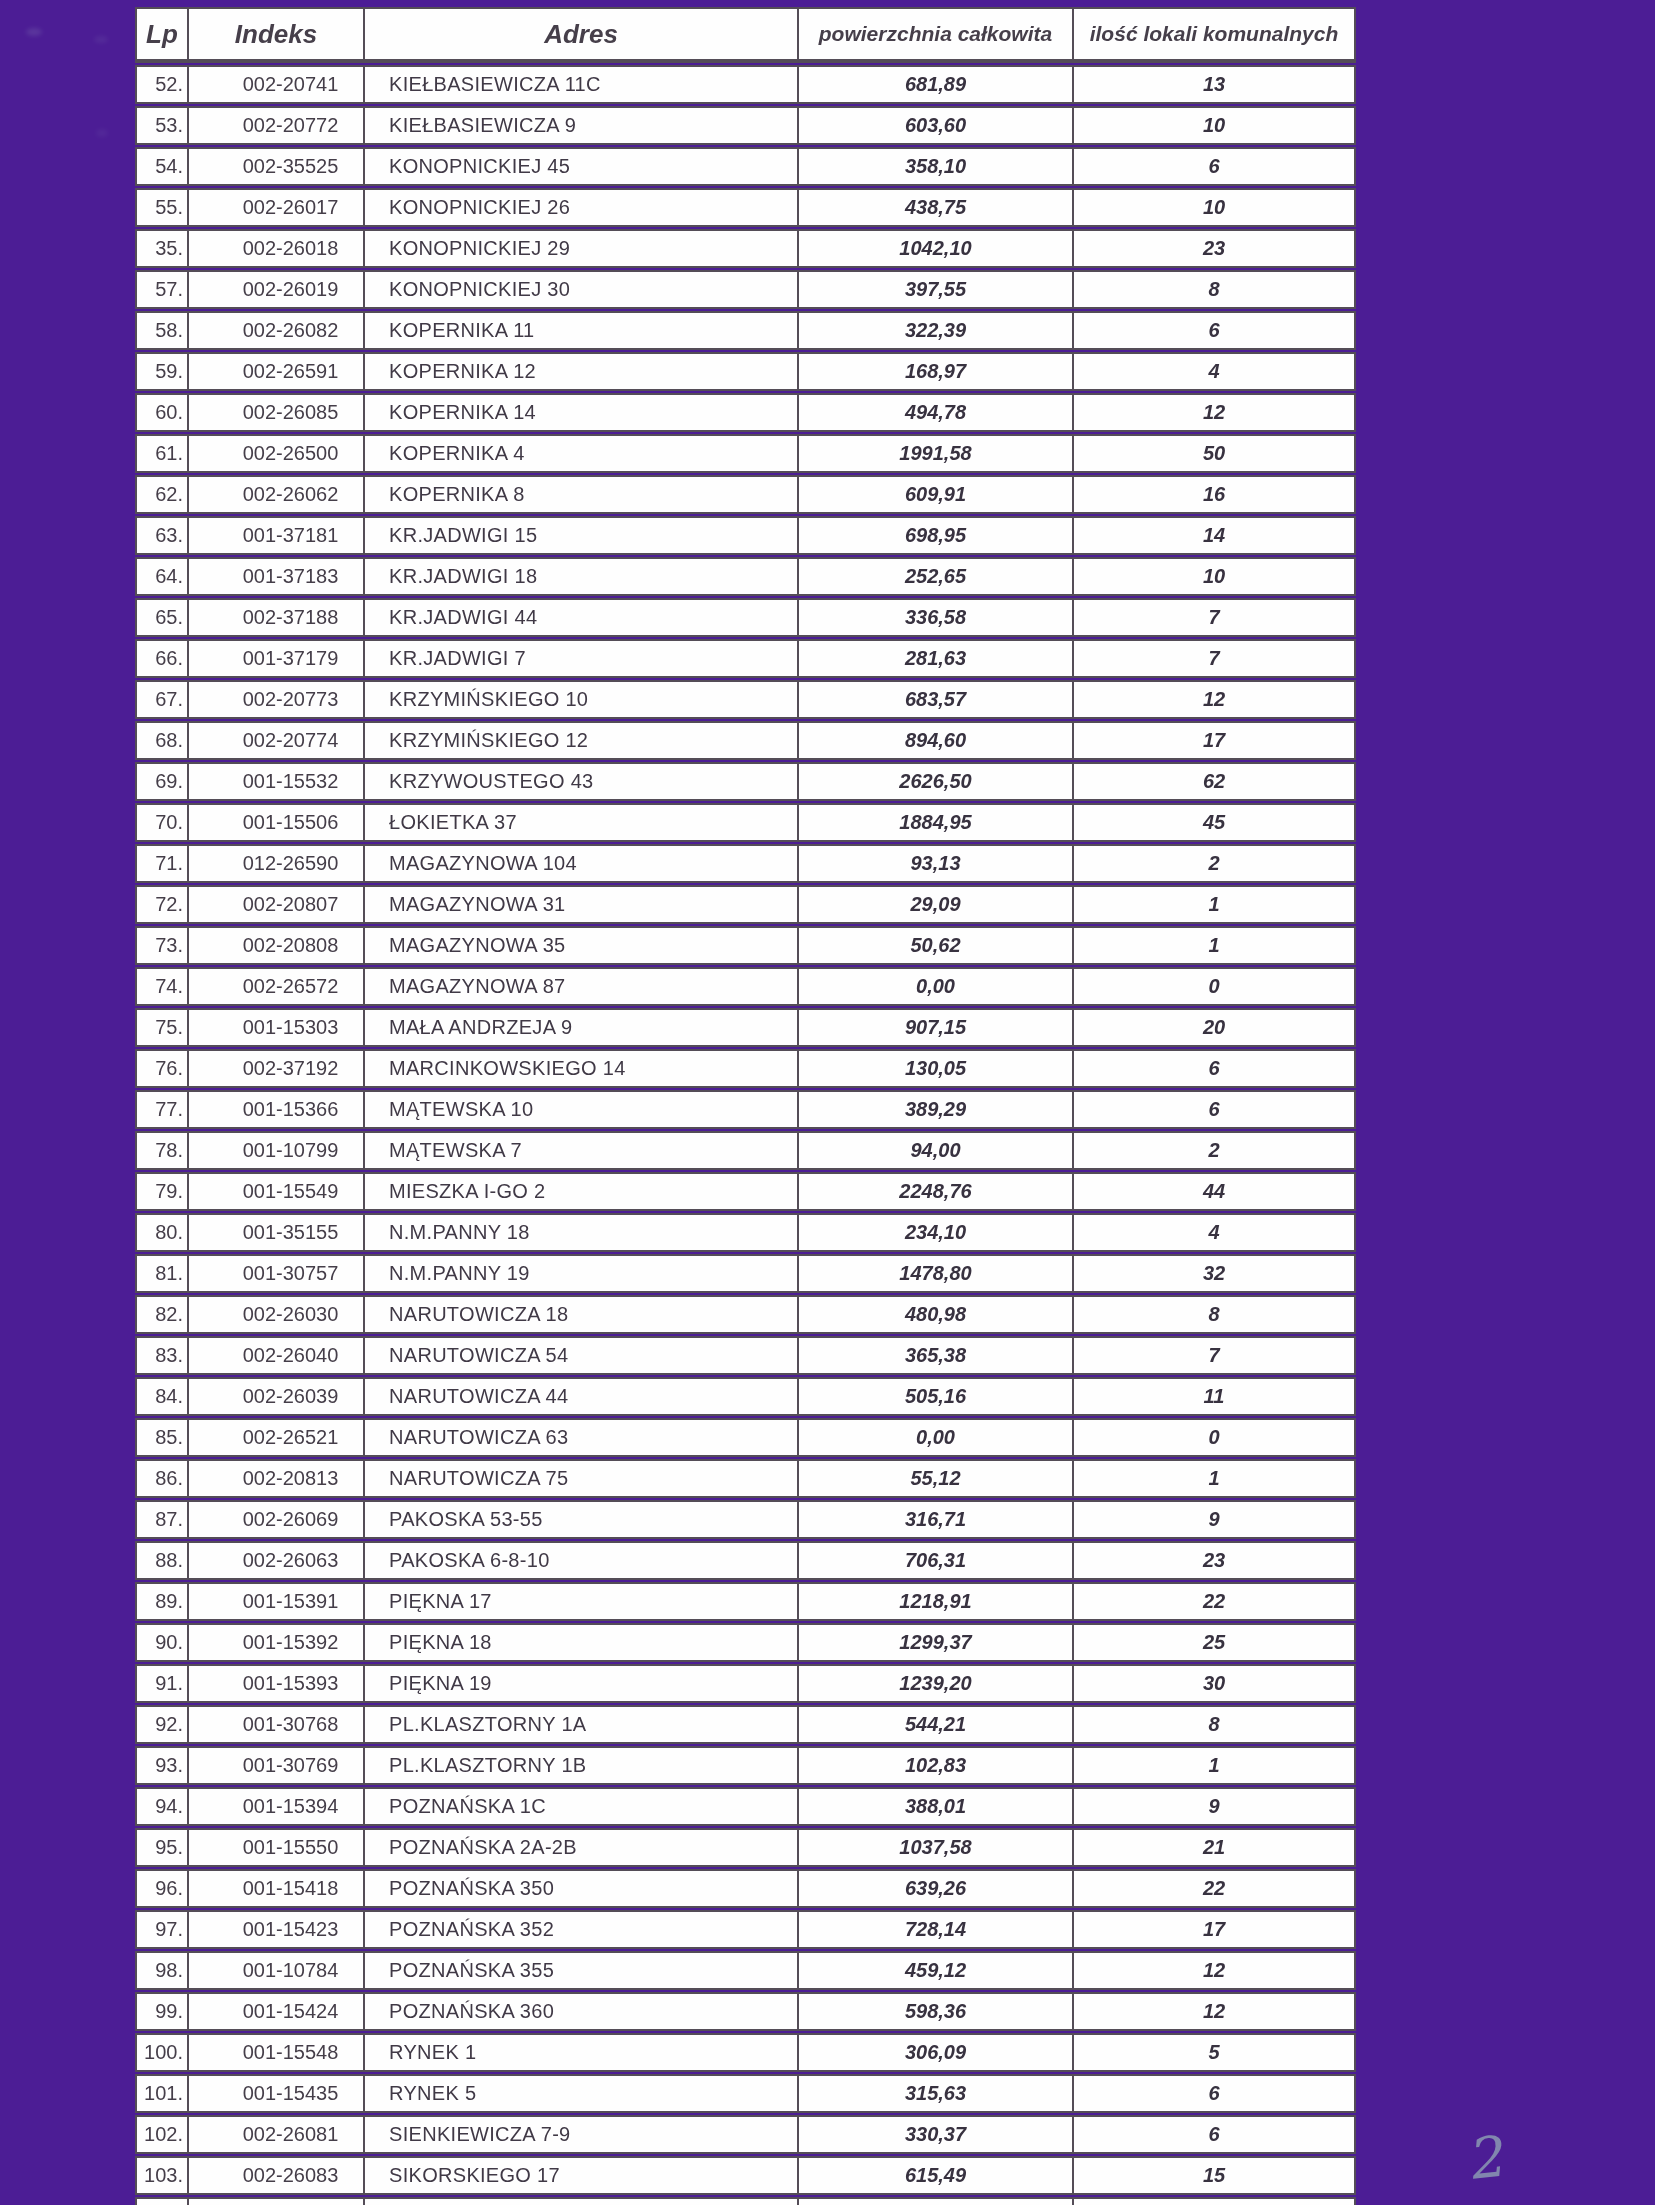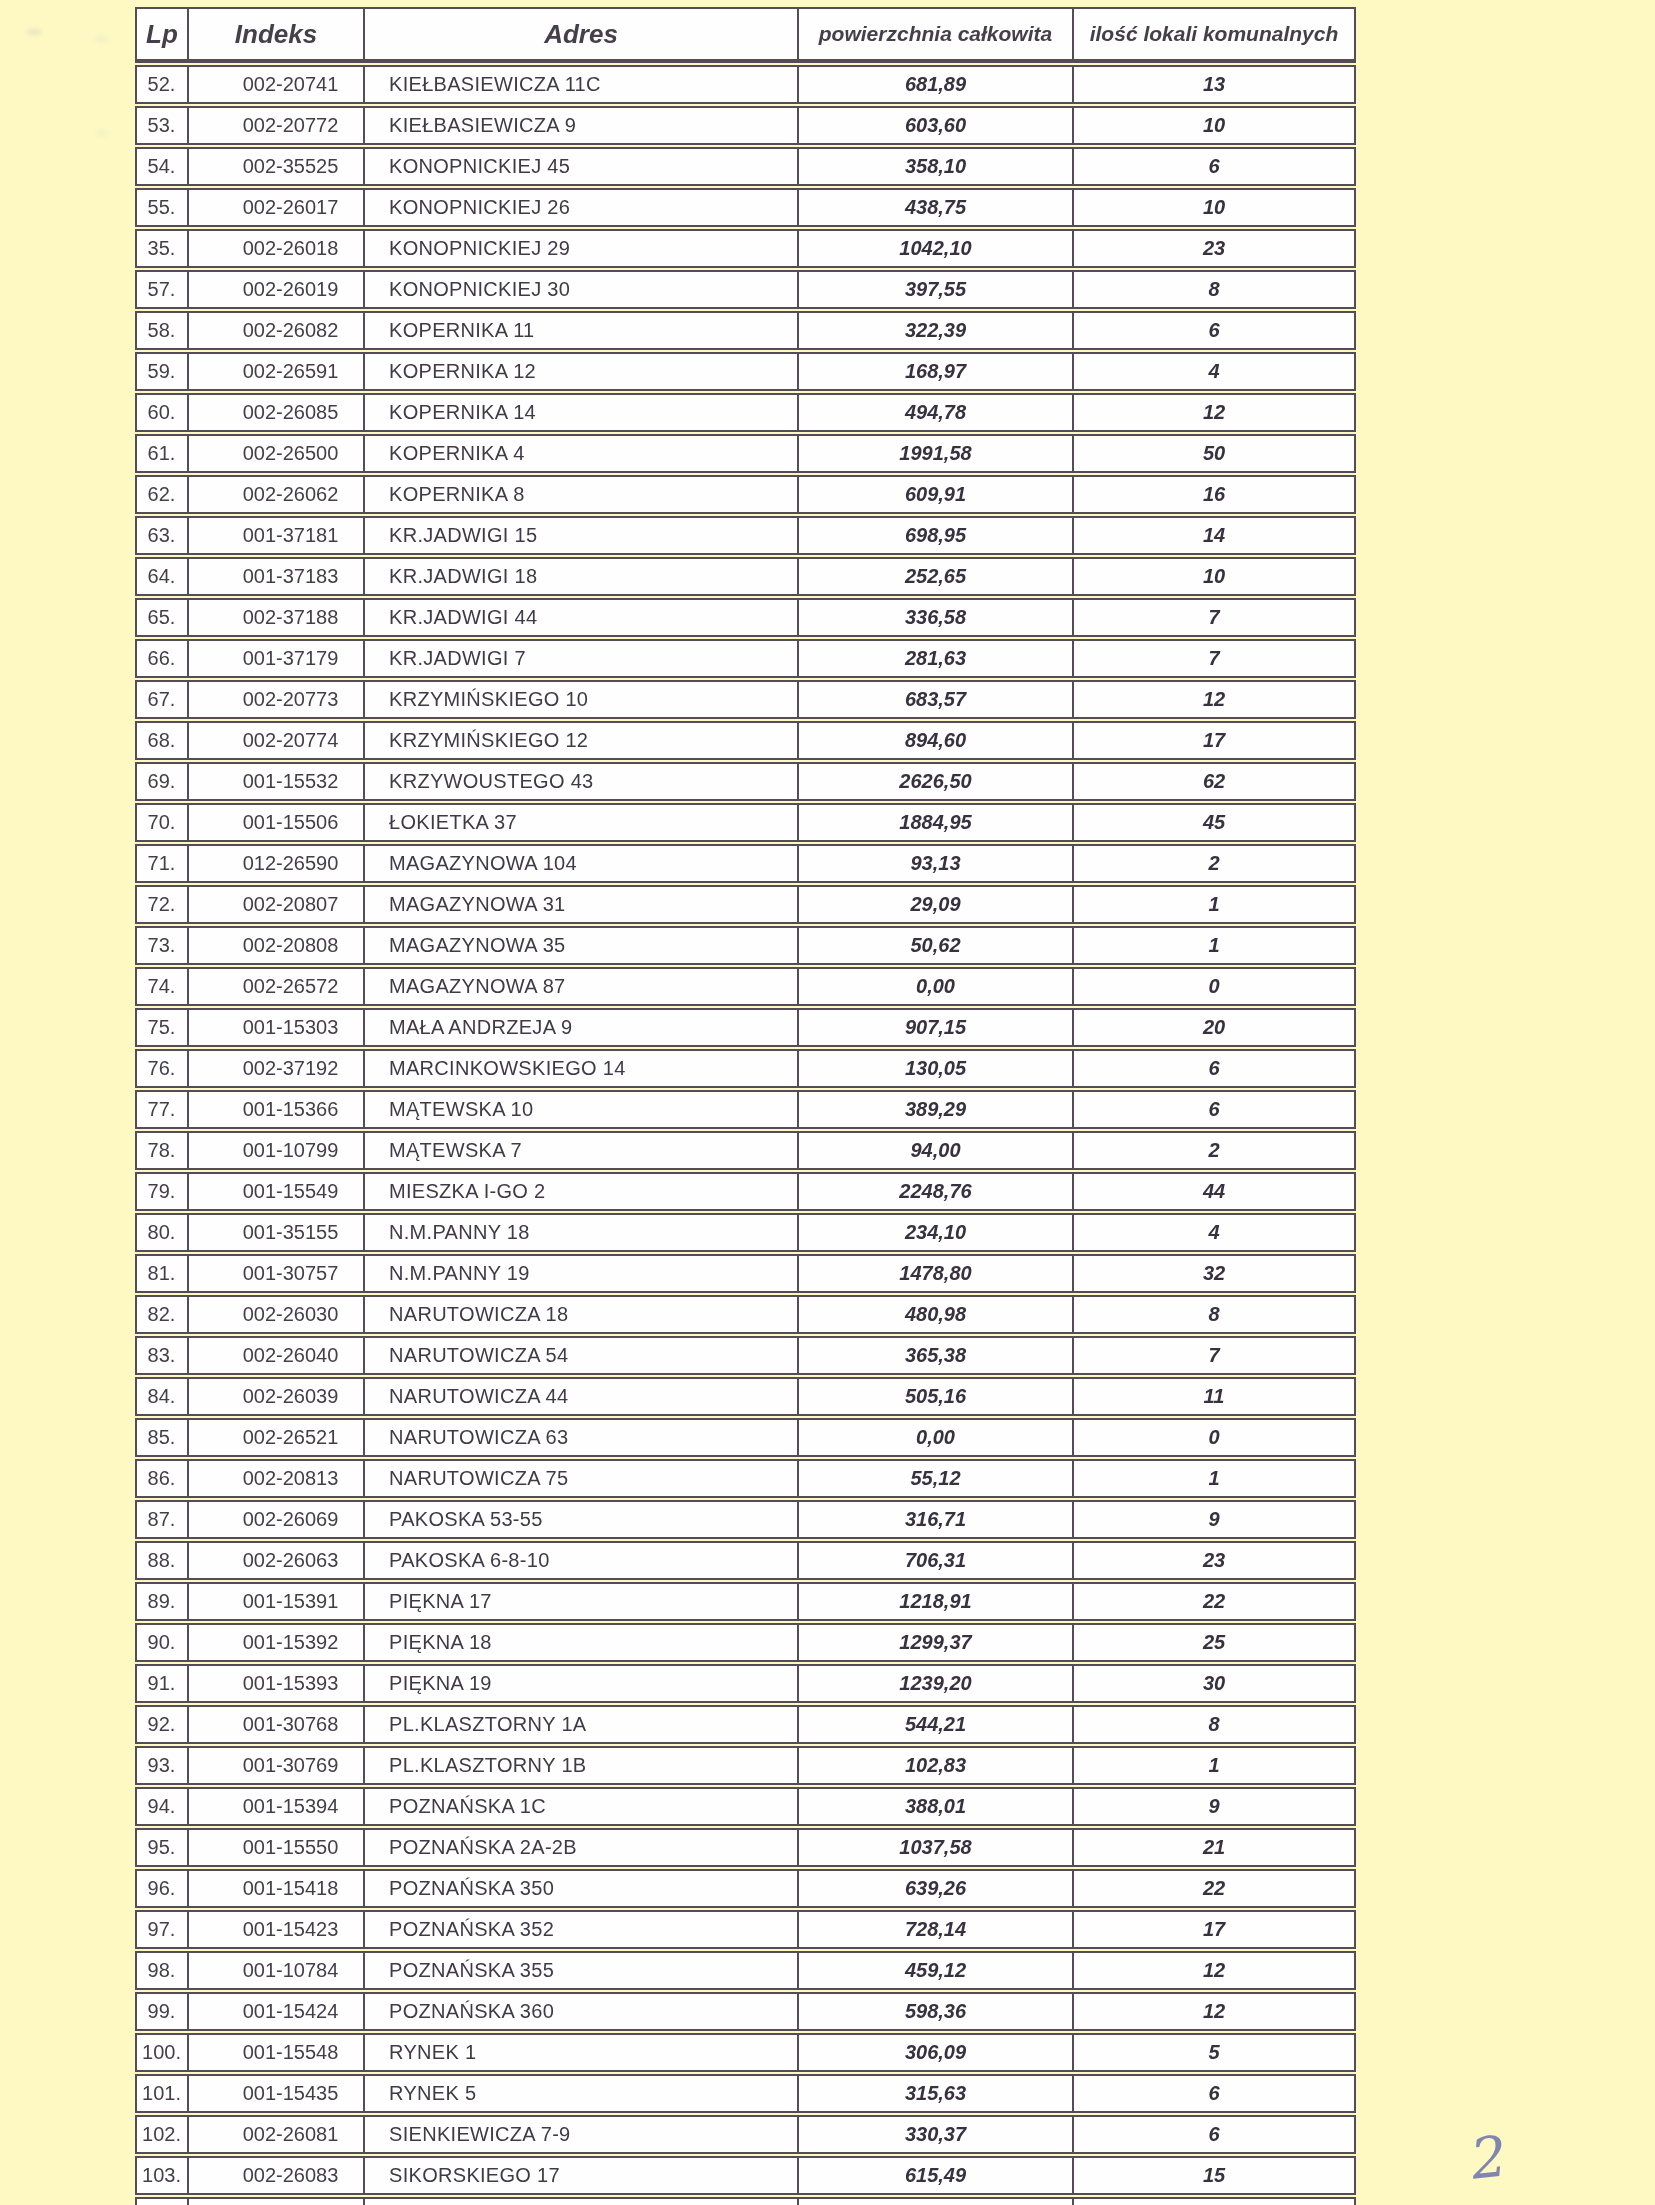--- a/index.html
+++ b/index.html
@@ -11,21 +11,21 @@
     width: 1656px;
     height: 2206px;
     position: relative;
     font-family: "Liberation Sans", sans-serif;
     color: #3f3845;
     overflow: hidden;
   }
   .paper {
     position: absolute;
     inset: 0;
-    background: #fef9c3;
+    background: #4c1d95;
   }
   .scan-smudge {
     position: absolute;
     border-radius: 50%;
     background: #9aa4c0;
     opacity: 0.18;
     filter: blur(2px);
   }
   .smudge-1 { left: 26px; top: 28px; width: 16px; height: 8px; }
   .smudge-2 { left: 94px; top: 36px; width: 14px; height: 7px; opacity: 0.10; }
@@ -66,21 +66,21 @@
   .data-table thead th.h-adres { font-size: 26px; }
   .data-table thead th.h-powierzchnia,
   .data-table thead th.h-ilosc { font-size: 21px; }
 
   .data-table tbody td {
     height: 35px;
     font-size: 20px;
     vertical-align: middle;
   }
   .data-table tbody td.c-lp {
-    text-align: center;
+    text-align: right;
     padding-left: 3px;
     color: #453e49;
   }
   .data-table tbody td.c-indeks {
     text-align: center;
     color: #453e49;
     padding-left: 33px;
   }
   .data-table tbody td.c-adres {
     text-align: left;

